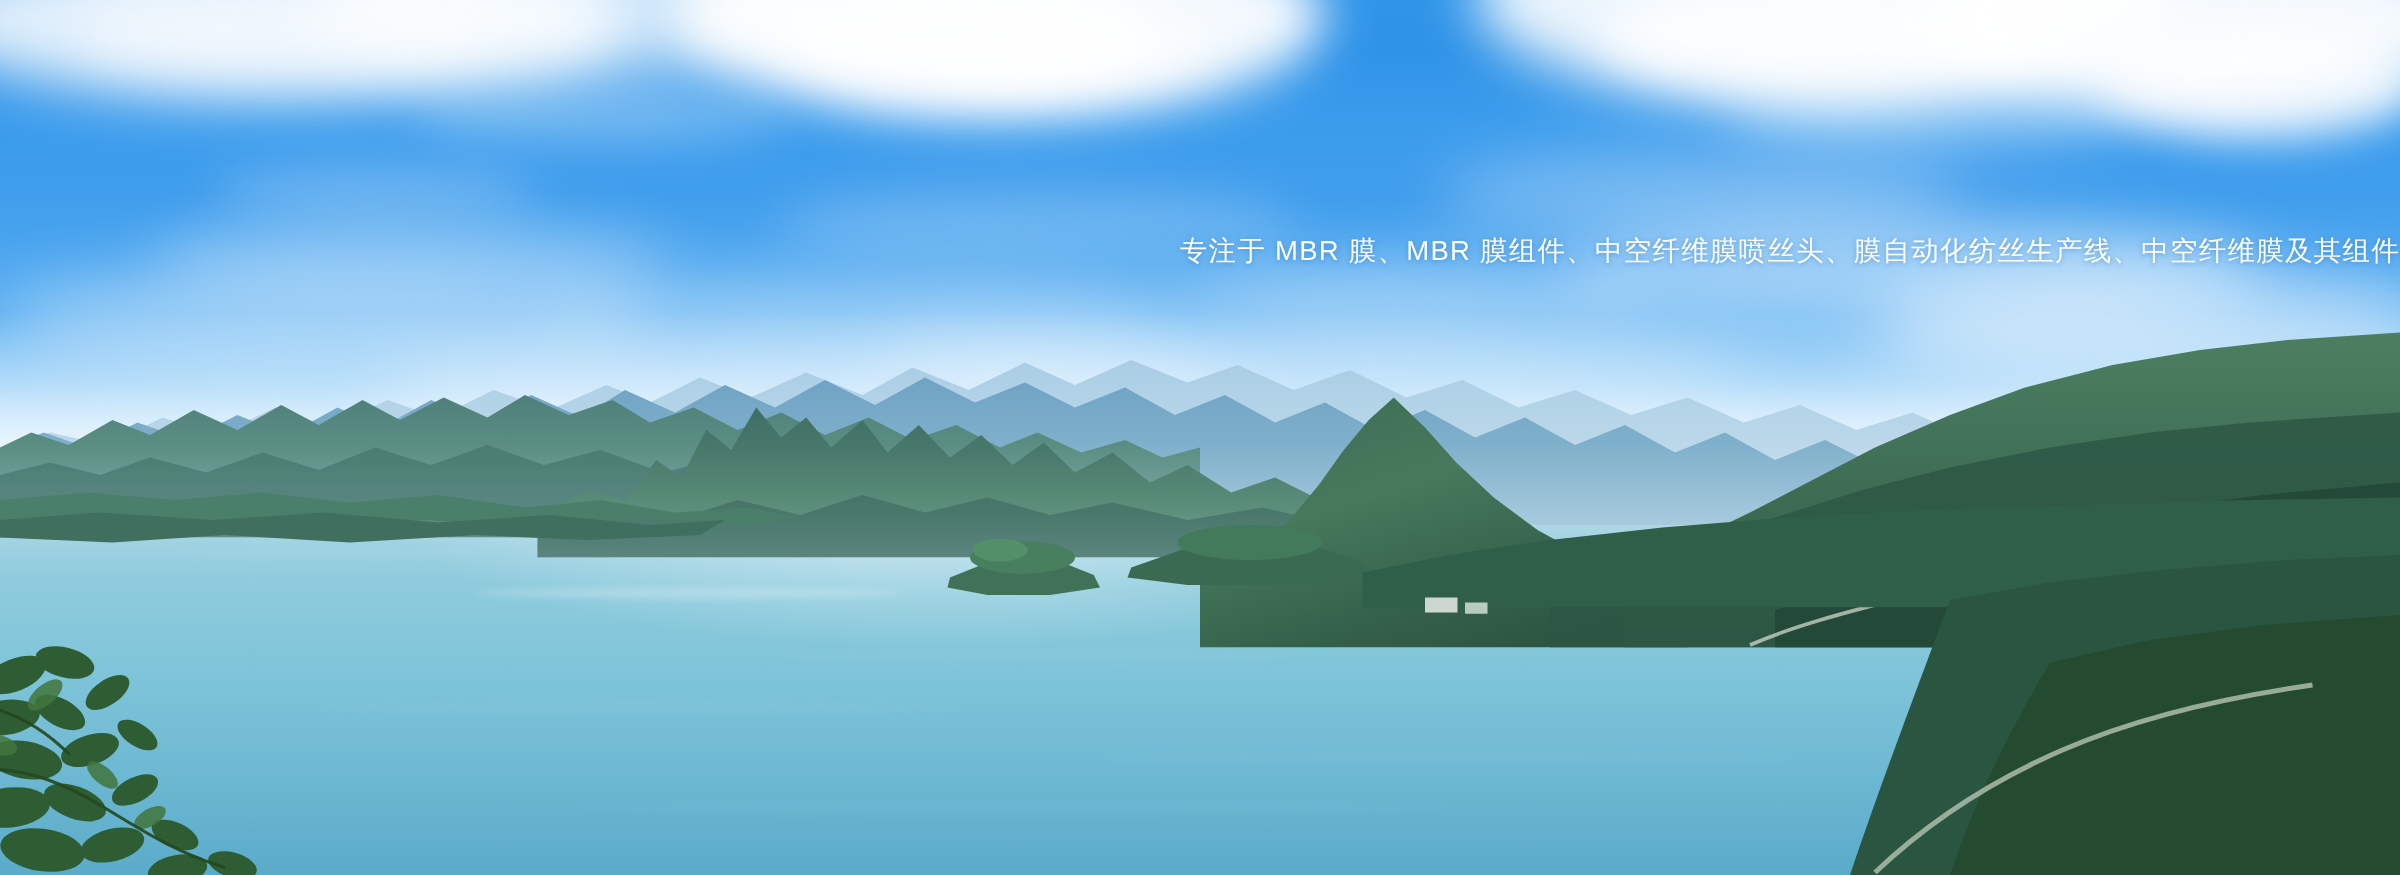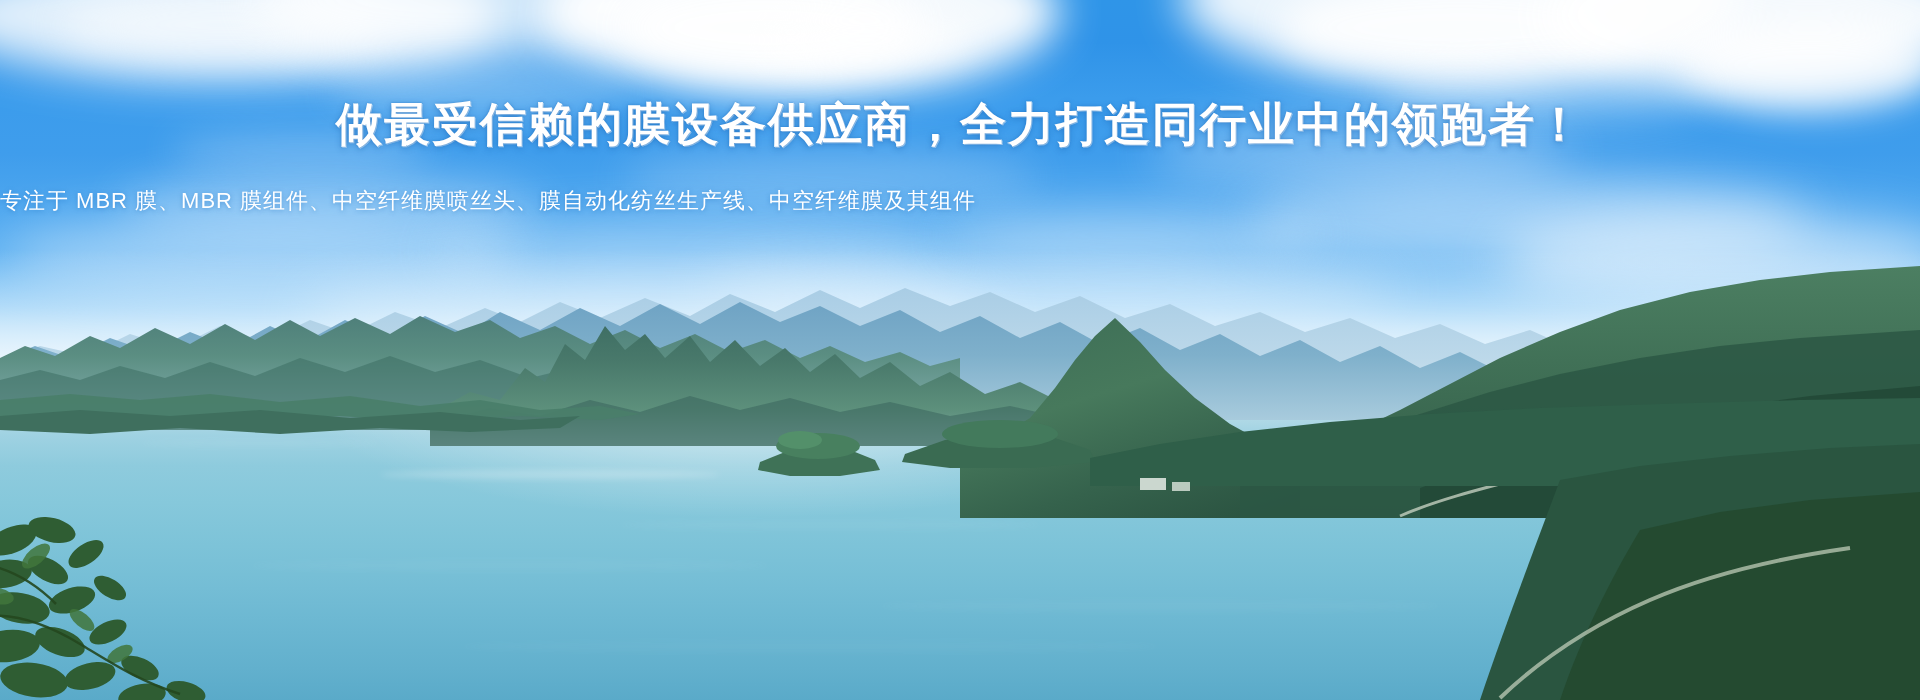--- a/index.html
+++ b/index.html
@@ -116,21 +116,21 @@
     text-shadow:
       0 0 2px rgba(30,110,190,.55),
       0 2px 6px rgba(20,90,170,.45),
       1px 1px 0 rgba(255,255,255,.6);
     white-space:nowrap;
     font-family:"DejaVu Sans","Liberation Sans",sans-serif;
   }
 
   .subline {
     position:absolute; left:0; top:185px; width:1920px;
-    text-align:left;
+    text-align:right;
     font-size:22px;
     color:#ffffff;
     letter-spacing:1px;
     line-height:32px;
     text-shadow:0 1px 4px rgba(30,110,190,.5);
     white-space:nowrap;
   }
 
   .tagbox-row {
     position:absolute; left:0; top:243px; width:1920px;
@@ -361,19 +361,18 @@
         <ellipse cx="8" cy="100" rx="16" ry="8" transform="rotate(12 8 100)"></ellipse>
       </g>
       <g stroke="#24471f" stroke-width="2.5" fill="none" opacity=".9">
         <path d="M0,120 C30,118 60,130 90,148 C120,166 150,186 190,198"></path>
         <path d="M2,70 C26,76 48,90 66,108"></path>
       </g>
     </svg>
   </div>
 
   <div class="textwrap">
-    <div class="headline">做最受信赖的膜设备供应商，全力打造同行业中的领跑者！</div>
 
     <div class="subline">专注于 MBR 膜、MBR 膜组件、中空纤维膜喷丝头、膜自动化纺丝生产线、中空纤维膜及其组件</div>
 
   </div>
 
 </div>
 
 </body></html>

